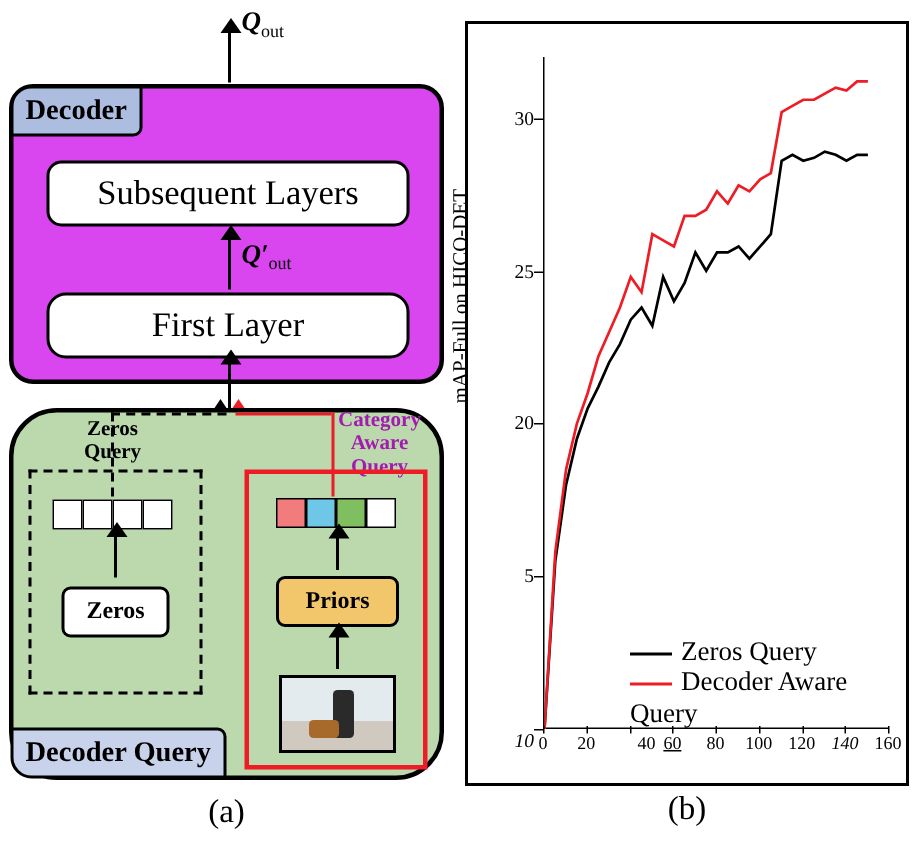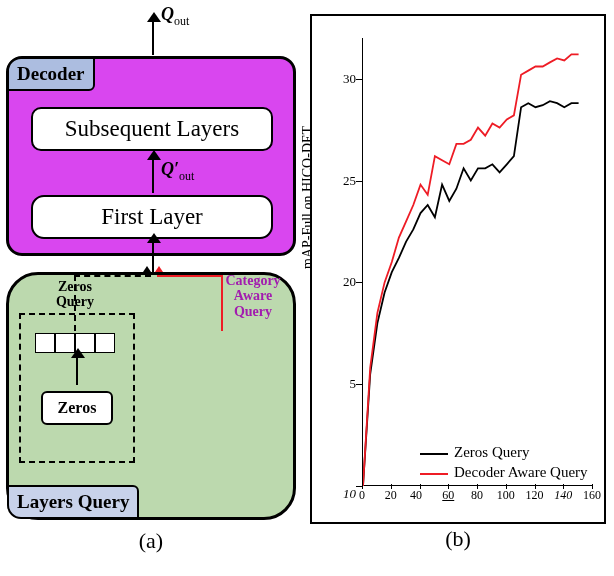--- a/index.html
+++ b/index.html
@@ -276,22 +276,21 @@
     text-align: center;
   }
   .tick-x {
     position: absolute;
     top: 468px;
     height: 5px;
     border-left: 1.5px solid #000;
   }
   .legend {
     position: absolute;
-    font-size: 15px;
-    margin-top: 20px;
+    font-size: 18px;
   }
   .legend .swatch {
     display: inline-block;
     width: 28px;
     height: 2px;
     vertical-align: middle;
     margin-right: 6px;
   }
   svg.plot-svg {
     position: absolute;
@@ -355,25 +354,47 @@
       </div>
 
       <div class="dashed-elbow" style="left:65px; top:0px; height:56px;"></div>
       <div class="dashed-h" style="left:65px; top:0px; width:77px;"></div>
 
       <div class="zone-label" style="left:204px; top:-2px; width:80px; color:#a21caf;">
         <span>Category</span><br>
         <span>Aware</span><br>
         <span>Query</span>
       </div>
+      <div class="solid-red-zone" style="left:154px; top:38px; width:122px; height:200px;">
+
+        <div class="cells-row" style="left:18px; top:16px;">
+          <div class="cell" style="background:#f27c7c;"></div>
+          <div class="cell" style="background:#6fc7e8;"></div>
+          <div class="cell" style="background:#7fbf5f;"></div>
+          <div class="cell" style="background:#ffffff;"></div>
+        </div>
+
+        <div class="v-arrow" style="left:58px; top:42px; height:22px; color:#000;"></div>
+
+        <div class="slab" style="left:18px; top:68px; width:82px; height:34px; background:#f2c76b;">
+          <span>Priors</span>
+        </div>
+
+        <div class="v-arrow" style="left:58px; top:108px; height:22px; color:#000;"></div>
+
+        <div class="photo" style="left:20px; top:134px;">
+          <div class="person"></div>
+          <div class="dog"></div>
+        </div>
+      </div>
 
       <div style="position:absolute; left:212px; top:0px; height:56px; width:0; border-left:2.5px solid #ee1c25;"></div>
       <div style="position:absolute; left:148px; top:0px; width:64px; height:0; border-top:2.5px solid #ee1c25;"></div>
 
-      <div class="obj-tag">Layers Query</div>
+      <div class="obj-tag">Decoder Query</div>
     </div>
 
     <div class="label">(a)</div>
   </div>
 
   <div class="panel-b">
     <div class="ylabel">mAP-Full on HICO-DET</div>
 
     <div class="plot-area">
       <svg class="plot-svg" width="230" height="448">
@@ -398,21 +419,21 @@
       <div class="tick-y-lab" style="top: 266.364px;">20</div>
       <div class="tick-y" style="top: 164.545px;"></div>
       <div class="tick-y-lab" style="top: 164.545px;">25</div>
       <div class="tick-y" style="top: 62.7273px;"></div>
       <div class="tick-y-lab" style="top: 62.7273px;">30</div>
       <div class="tick-x" style="left: 50px;"></div>
       <div class="tick-x-lab" style="left: 50px;">0</div>
       <div class="tick-x" style="left: 78.75px;"></div>
       <div class="tick-x-lab" style="left: 78.75px;">20</div>
       <div class="tick-x" style="left: 107.5px;"></div>
-      <div class="tick-x-lab" style="left: 104px; text-align: center;">40</div>
+      <div class="tick-x-lab" style="left: 119px; text-align: center;">40</div>
       <div class="tick-x" style="left: 136.25px;"></div>
       <div class="tick-x-lab" style="left: 136.25px; text-decoration: underline;">60</div>
       <div class="tick-x" style="left: 165px;"></div>
       <div class="tick-x-lab" style="left: 165px;">80</div>
       <div class="tick-x" style="left: 193.75px;"></div>
       <div class="tick-x-lab" style="left: 193.75px;">100</div>
       <div class="tick-x" style="left: 222.5px;"></div>
       <div class="tick-x-lab" style="left: 222.5px;">120</div>
       <div class="tick-x" style="left: 251.25px;"></div>
       <div class="tick-x-lab" style="left: 251.25px; font-style: italic;">140</div>

